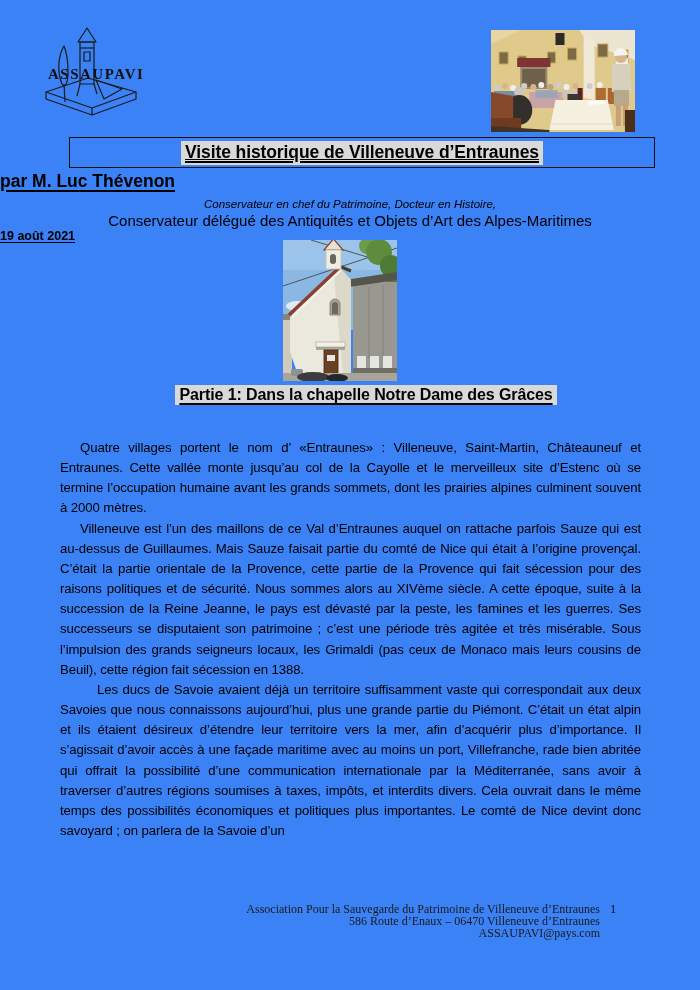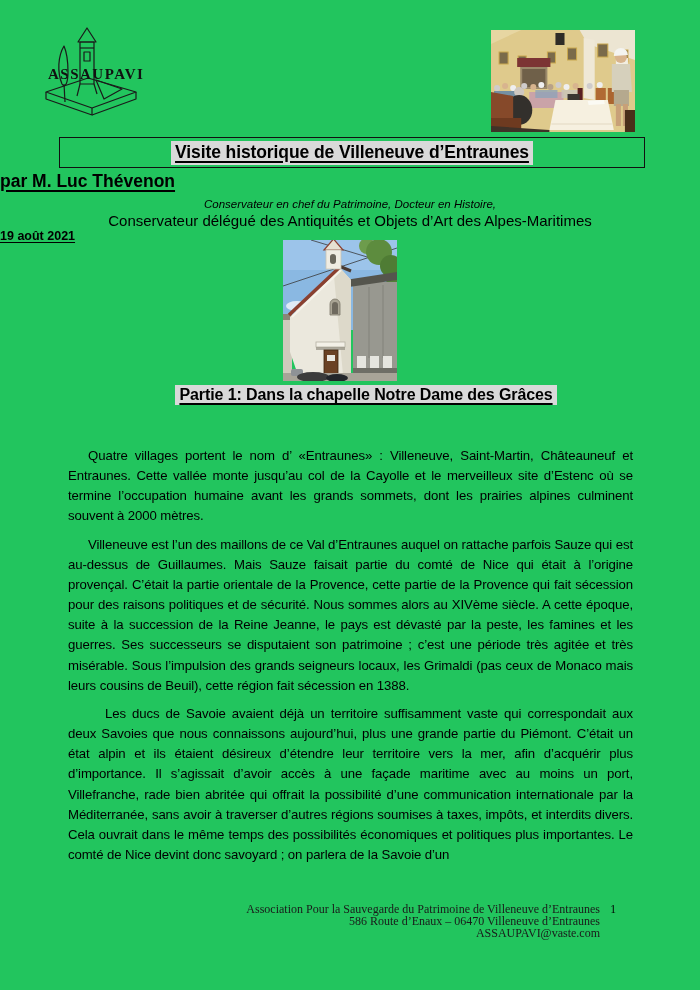--- a/index.html
+++ b/index.html
@@ -1,26 +1,26 @@
 <!DOCTYPE html>
 <html><head>
 <meta charset="utf-8">
 <style>
   html,body{margin:0;padding:0;background:#888;}
   .page{
     position:relative;width:700px;height:990px;margin:0 auto;
-    background:#22c55e;overflow:hidden;
+    background:#3b82f6;overflow:hidden;
     font-family:"Liberation Sans",sans-serif;color:#000;
   }
   
   .logo{position:absolute;left:40px;top:26px;width:118px;height:96px;}
   .interior-photo{position:absolute;left:491px;top:30px;width:144px;height:102px;}
   .title-box{
-    position:absolute;left:59px;top:137px;width:584px;height:29px;
-    border:1.6px solid #111;display:flex;align-items:center;justify-content:center;
+    position:absolute;left:69px;top:137px;width:584px;height:29px;
+    border:1.6px solid #111;display:flex;align-items:center;justify-content:center;text-decoration:underline;
   }
   .hl{
     background:#d9d9d9;
     text-decoration:underline;text-decoration-thickness:1.6px;text-underline-offset:3px;
     padding:1px 4px 2px 4px;
   }
   .doc-title{font-size:17.5px;font-weight:bold;letter-spacing:-0.1px;}
   .subtitle-row{position:absolute;left:0;top:171px;width:680px;text-align:left;}
   .subtitle{
     font-size:17.5px;font-weight:bold;
@@ -40,21 +40,21 @@
   .bullet-marker{display:inline-block;margin-right:11px;font-size:13px;vertical-align:1px;}
   .bullet-label{
     text-decoration:underline;text-decoration-thickness:1.4px;text-underline-offset:3px;
   }
   
   .body-text{
     position:absolute;left:60px;top:438px;width:581px;
     font-size:13.2px;line-height:20.15px;letter-spacing:-0.1px;
     text-align:justify;
   }
-  .body-text p{margin:8px;}
+  .body-text p{margin:0;}
   .indent-small{text-indent:20px;}
   .indent-large{text-indent:37px;}
   
   .footer{
     position:absolute;left:60px;top:903px;width:540px;text-align:right;
     font-family:"Liberation Serif",serif;font-size:12px;line-height:12px;color:#1a1a1a;
   }
   .page-num{
     position:absolute;left:598px;top:903px;width:30px;text-align:center;
     font-family:"Liberation Serif",serif;font-size:11.5px;
@@ -200,17 +200,17 @@
 
   <div class="body-text">
     <p class="indent-small">Quatre villages portent le nom d’ «Entraunes» : Villeneuve, Saint-Martin, Châteauneuf et Entraunes. Cette vallée monte jusqu’au col de la Cayolle et le merveilleux site d’Estenc où se termine l’occupation humaine avant les grands sommets, dont les prairies alpines culminent souvent à 2000 mètres.</p>
     <p class="indent-small">Villeneuve est l’un des maillons de ce Val d’Entraunes auquel on rattache parfois Sauze qui est au-dessus de Guillaumes. Mais Sauze faisait partie du comté de Nice qui était à l’origine provençal. C’était la partie orientale de la Provence, cette partie de la Provence qui fait sécession pour des raisons politiques et de sécurité. Nous sommes alors au XIVème siècle. A cette époque, suite à la succession de la Reine Jeanne, le pays est dévasté par la peste, les famines et les guerres. Ses successeurs se disputaient son patrimoine ; c’est une période très agitée et très misérable. Sous l’impulsion des grands seigneurs locaux, les Grimaldi (pas ceux de Monaco mais leurs cousins de Beuil), cette région fait sécession en 1388.</p>
     <p class="indent-large">Les ducs de Savoie avaient déjà un territoire suffisamment vaste qui correspondait aux deux Savoies que nous connaissons aujourd’hui, plus une grande partie du Piémont. C’était un état alpin et ils étaient désireux d’étendre leur territoire vers la mer, afin d’acquérir plus d’importance. Il s’agissait d’avoir accès à une façade maritime avec au moins un port, Villefranche, rade bien abritée qui offrait la possibilité d’une communication internationale par la Méditerranée, sans avoir à traverser d’autres régions soumises à taxes, impôts, et interdits divers. Cela ouvrait dans le même temps des possibilités économiques et politiques plus importantes. Le comté de Nice devint donc savoyard ; on parlera de la Savoie d’un</p>
   </div>
 
   <div class="footer">
     <div>Association Pour la Sauvegarde du Patrimoine de Villeneuve d’Entraunes</div>
     <div>586 Route d’Enaux – 06470 Villeneuve d’Entraunes</div>
-    <div>ASSAUPAVI@vaste.com</div>
+    <div>ASSAUPAVI@pays.com</div>
   </div>
   <div class="page-num">1</div>
 
 </div>
 
 </body></html>

